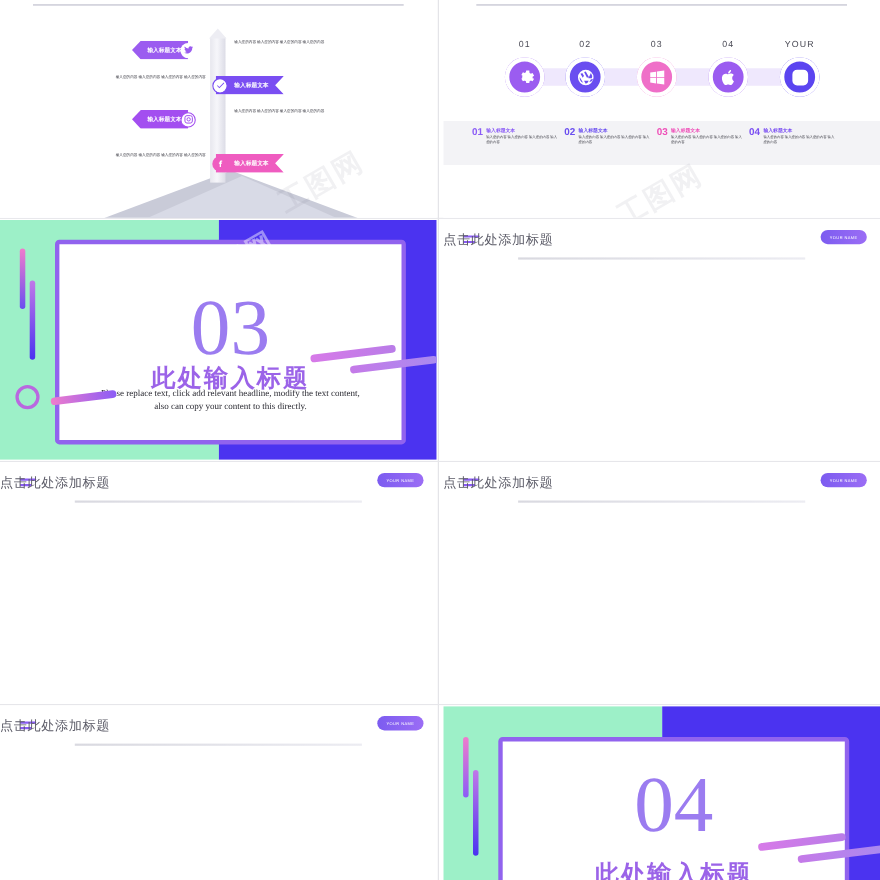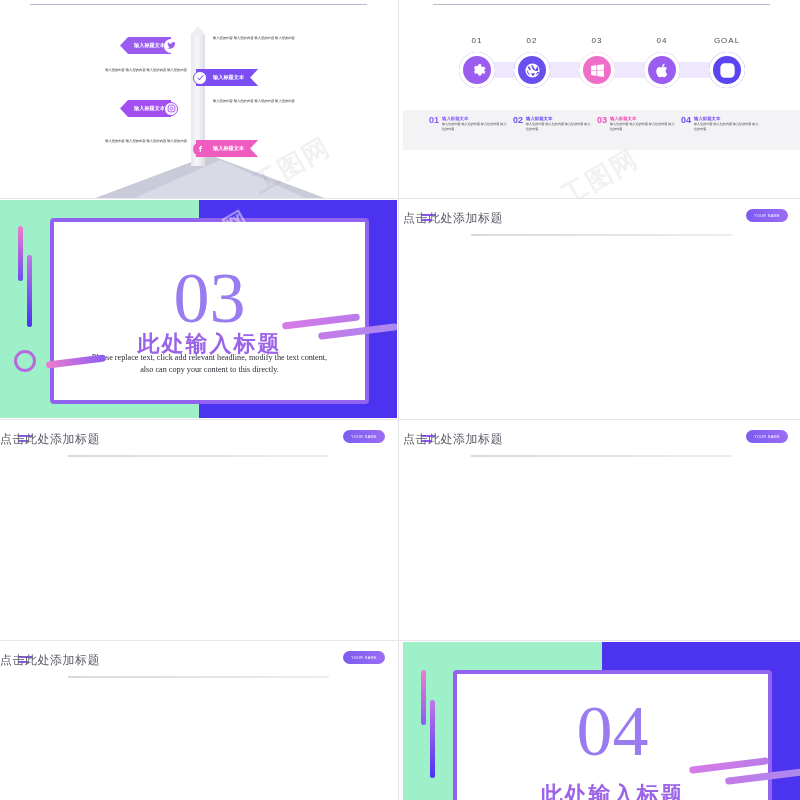--- a/index.html
+++ b/index.html
@@ -160,21 +160,21 @@
   </div>
 
   <div class="slide col-r s2">
     <div class="topline"></div>
     <div class="tl-bar"></div>
 
     <div class="tl-num" style="left:56px;">01</div>
     <div class="tl-num" style="left:111px;">02</div>
     <div class="tl-num" style="left:176px;">03</div>
     <div class="tl-num" style="left:241px;">04</div>
-    <div class="tl-num" style="left:300px; width:48px;">GOAL</div>
+    <div class="tl-num" style="left:300px; width:48px;">YOUR</div>
 
     <div class="tl-node" style="left:56px; background:#9b5cf0;">
       <span class="ring"></span>
       <svg viewBox="0 0 24 24">
           <path d="M12 8a4 4 0 1 0 0 8 4 4 0 0 0 0-8zm9.4 4.9.1-.9-.1-.9 2-1.5-2-3.4-2.3.9a7.6 7.6 0 0 0-1.6-.9L17.2 3h-4l-.3 2.2a7.6 7.6 0 0 0-1.6.9L9 5.2 7 8.6l1.9 1.5a7 7 0 0 0 0 1.8L7 13.4l2 3.4 2.3-.9c.5.4 1 .7 1.6.9l.3 2.2h4l.3-2.2c.6-.2 1.1-.5 1.6-.9l2.3.9 2-3.4z"></path>
         </svg>
     </div>
     <div class="tl-node" style="left:111px; background:#6a4ef0;">
       <span class="ring"></span>
       <svg viewBox="0 0 24 24">

